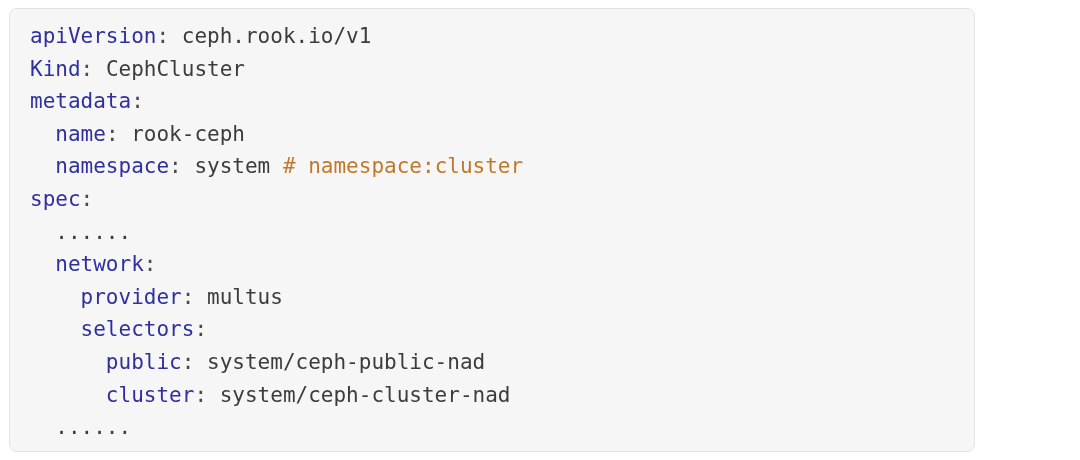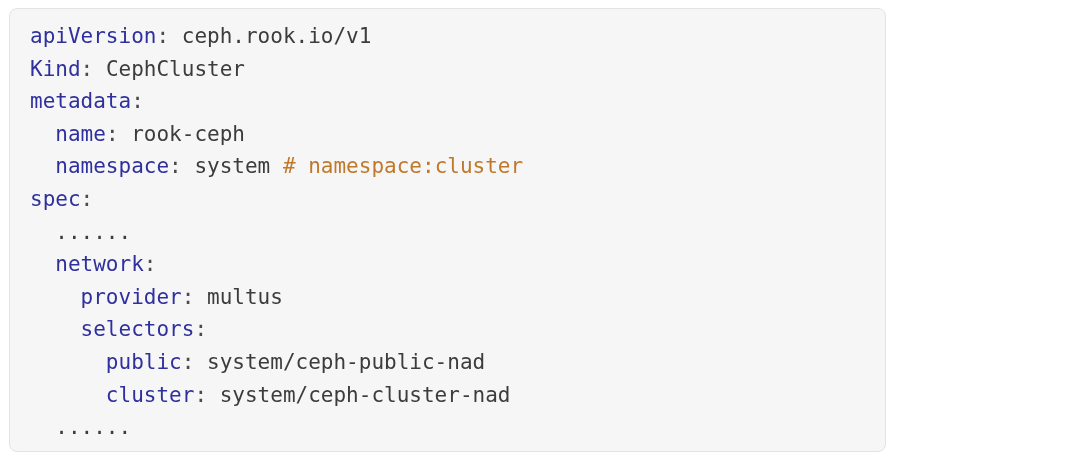--- a/index.html
+++ b/index.html
@@ -7,21 +7,21 @@
     width: 1080px;
     height: 460px;
     background: #ffffff;
     font-family: "DejaVu Sans Mono", "Liberation Mono", monospace;
     overflow: hidden;
   }
   .code-panel {
     position: absolute;
     left: 9px;
     top: 8px;
-    width: 877px;
+    width: 966px;
     height: 444px;
     background: var(--background, #f6f6f7);
     border: 1px solid var(--border, #e3e3e6);
     border-radius: 8px;
     padding: 11px 20px 4px 20px;
     overflow: hidden;
   }
   .code-lines {
     white-space: pre;
     font-size: 21px;

